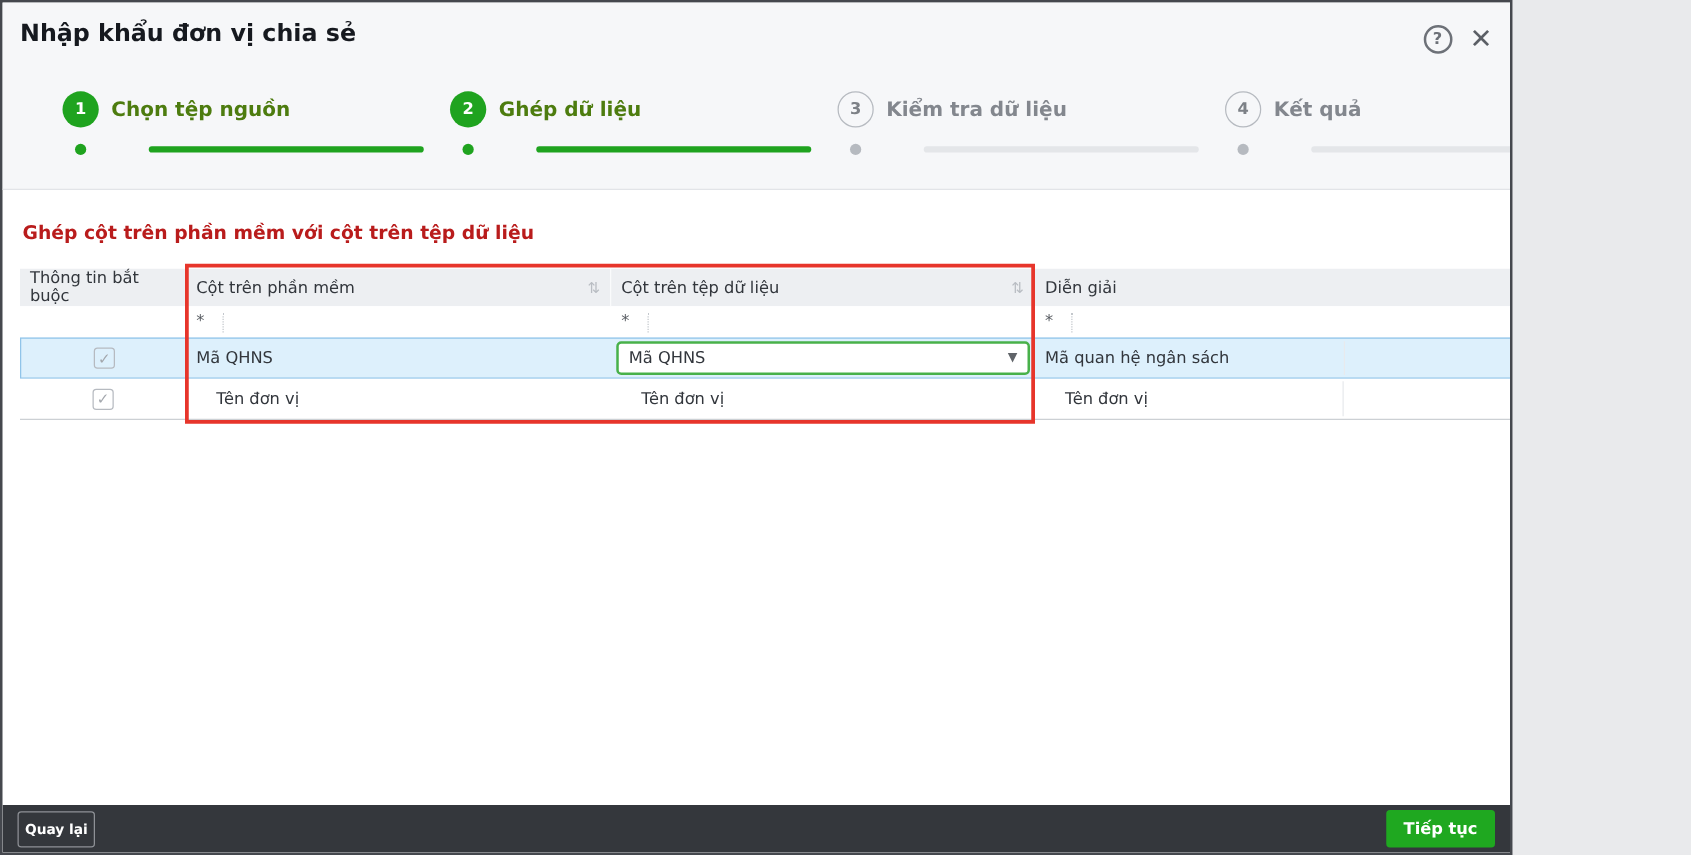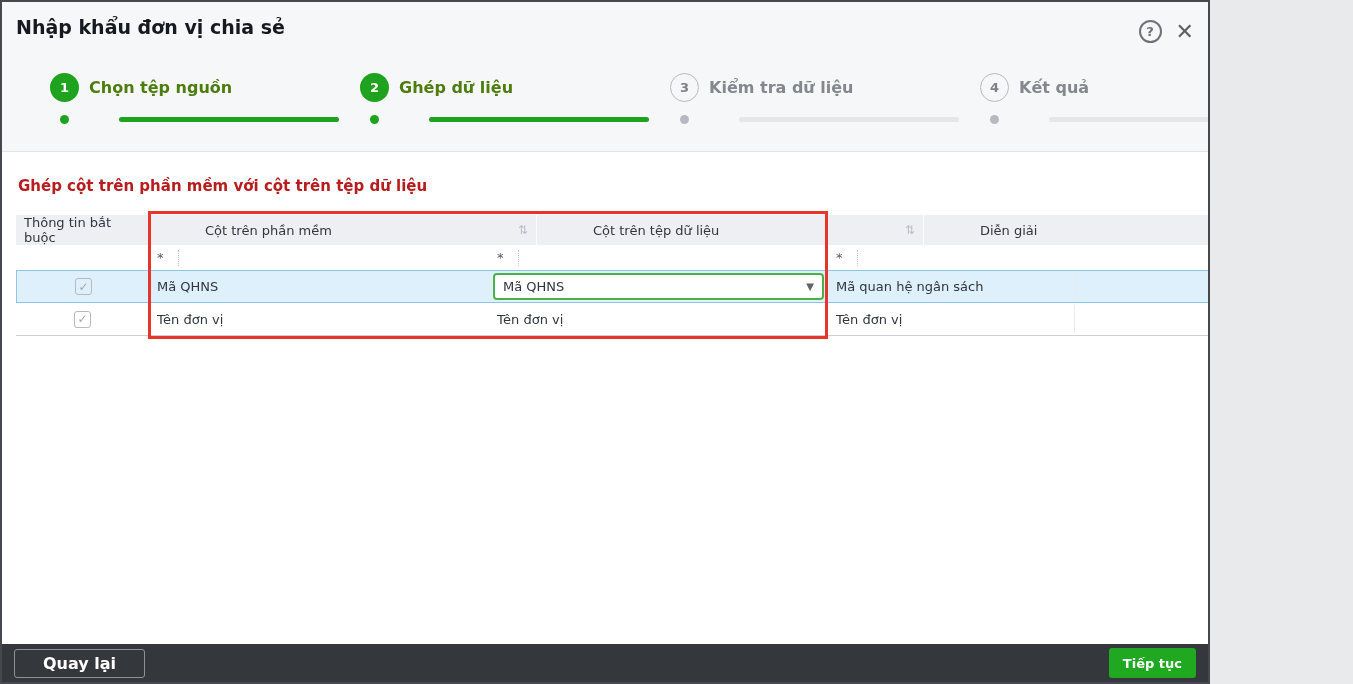--- a/index.html
+++ b/index.html
@@ -37,51 +37,51 @@
   
   .section-title{position:absolute;top:175px;left:16px;font-size:15px;font-weight:bold;color:#b91c1c;}
 
   
   .tbl{position:absolute;top:213px;left:14px;width:1325px;font-size:13px;color:#32363c;}
   .trow{display:flex;align-items:stretch;}
   .c1{width:133px;flex:none;}
   .c2{width:340px;flex:none;}
   .c3{width:339px;flex:none;}
   .c4{flex:1;position:relative;}
-  .thead{height:30px;background:#edeff2;gap:48px;}
+  .thead{height:30px;background:#edeff2;}
   .thead>div{display:flex;align-items:center;padding:0 8px;border-right:1px solid #fafbfc;position:relative;}
   .thead .c1{justify-content:center;}
   .thead .c4{border-right:none;}
   .sort{position:absolute;right:8px;color:#b9bdc3;font-size:12px;}
   .frow{height:25px;background:#fff;}
   .fcell{display:flex;align-items:center;padding-left:8px;}
   .ast{color:#53575d;font-size:13px;}
   .fsep{height:16px;border-left:1px dotted #c3c7cc;margin-left:14px;}
   .drow{height:33px;background:#fff;}
-  .drow>div{display:flex;align-items:center;padding-left:8px;}
+  .drow>div{display:flex;align-items:center;padding-left:24px;}
   .drow .c4::after{content:'';position:absolute;left:246px;top:2px;bottom:2px;width:1px;background:#e8eaed;}
   .drow.selected{background:#ddf0fc;border:1px solid #90c4e9;}
   .drow.selected>div{padding-left:7px;}
   .drow.last{border-bottom:1px solid #ccd0d4;}
   .chkwrap{justify-content:center;padding-left:0 !important;}
   .checkbox{width:17px;height:17px;border:1px solid #b6bac0;border-radius:3px;display:flex;align-items:center;
             justify-content:center;color:#a3a7ad;font-size:12px;background:transparent;}
   .sel{margin-left:-4px;height:27px;width:331px;border:2px solid #48b14a;border-radius:4px;background:#fff;
        display:flex;align-items:center;justify-content:space-between;padding:0 8px;cursor:pointer;}
   .sel-arrow{color:#606469;font-size:10px;}
 
   
   .redbox{position:absolute;left:146px;top:209px;width:680px;height:128px;border:3px solid #e7352b;
           z-index:5;pointer-events:none;}
 
   
   .footer{position:absolute;left:0;right:0;bottom:0;height:38px;background:#34373c;display:flex;
           align-items:center;justify-content:space-between;padding:0 12px;}
-  .btn-back{height:29px;padding:0 28px;border:1px solid #8e9196;border-radius:3px;background:transparent;
-            color:#fff;font-size:16px;font-weight:600;font-family:inherit;cursor:pointer;text-align:center;}
+  .btn-back{height:29px;padding:0 5px;border:1px solid #8e9196;border-radius:3px;background:transparent;
+            color:#fff;font-size:11px;font-weight:600;font-family:inherit;cursor:pointer;text-align:center;}
   .btn-next{height:30px;padding:0 14px;border:none;border-radius:3px;background:#1fa820;color:#fff;
             font-size:13px;font-weight:bold;font-family:inherit;cursor:pointer;}
 </style>
 </head>
 <body>
 
 <div class="dialog">
 
   <div class="hdr">
     <div class="title">Nhập khẩu đơn vị chia sẻ</div>

